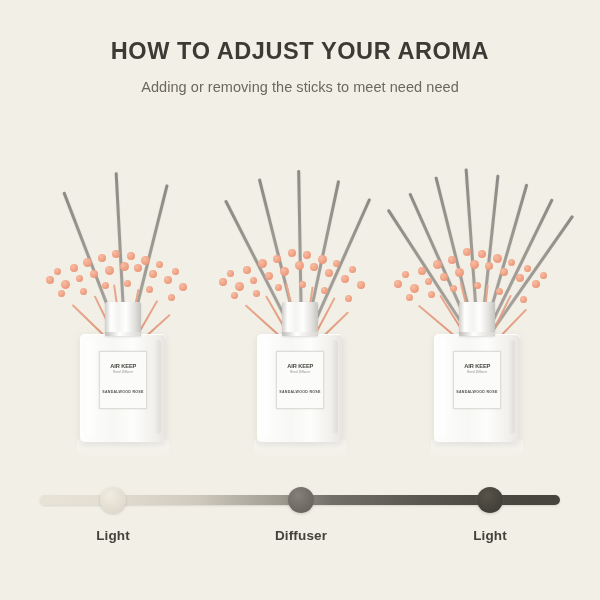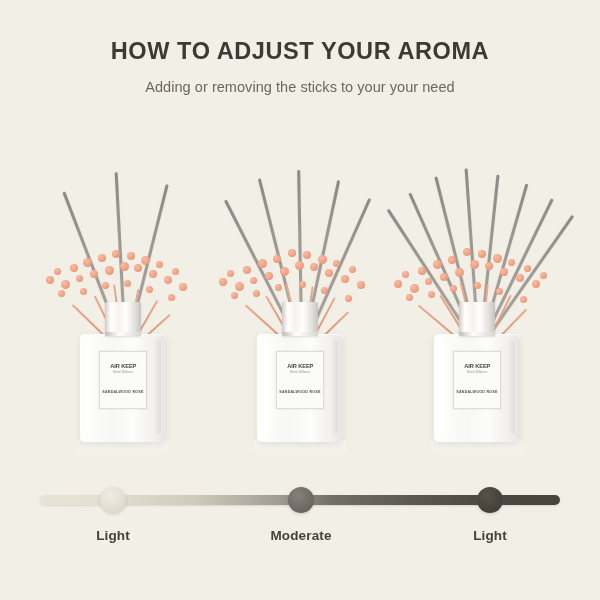--- a/index.html
+++ b/index.html
@@ -315,21 +315,21 @@
   .slider-label.l2 { left: 301px; }
   .slider-label.l3 { left: 490px; }
 </style>
 </head>
 <body>
 
 <div class="poster">
 
   <div class="header">
     <h1 class="title">HOW TO ADJUST YOUR AROMA</h1>
-    <p class="subtitle">Adding or removing the sticks to your your need</p>
+    <p class="subtitle">Adding or removing the sticks to meet need need</p>
   </div>
 
   <div class="product-row">
 
     <div class="product p1">
       <div class="stage">
         <div class="shadow"></div>
 
         <div class="sticks">
           <div class="stick" style="height:150px; transform:rotate(-21deg); left:88px;"></div>
@@ -519,17 +519,17 @@
 
   <div class="slider-wrap">
     <div class="track"></div>
     <div class="handle h1"></div>
     <div class="handle h2"></div>
     <div class="handle h3"></div>
   </div>
 
   <div class="slider-labels">
     <div class="slider-label l1">Light</div>
-    <div class="slider-label l2">Moderate</div>
+    <div class="slider-label l2">Diffuser</div>
     <div class="slider-label l3">Light</div>
   </div>
 
 </div>
 
 </body></html>

